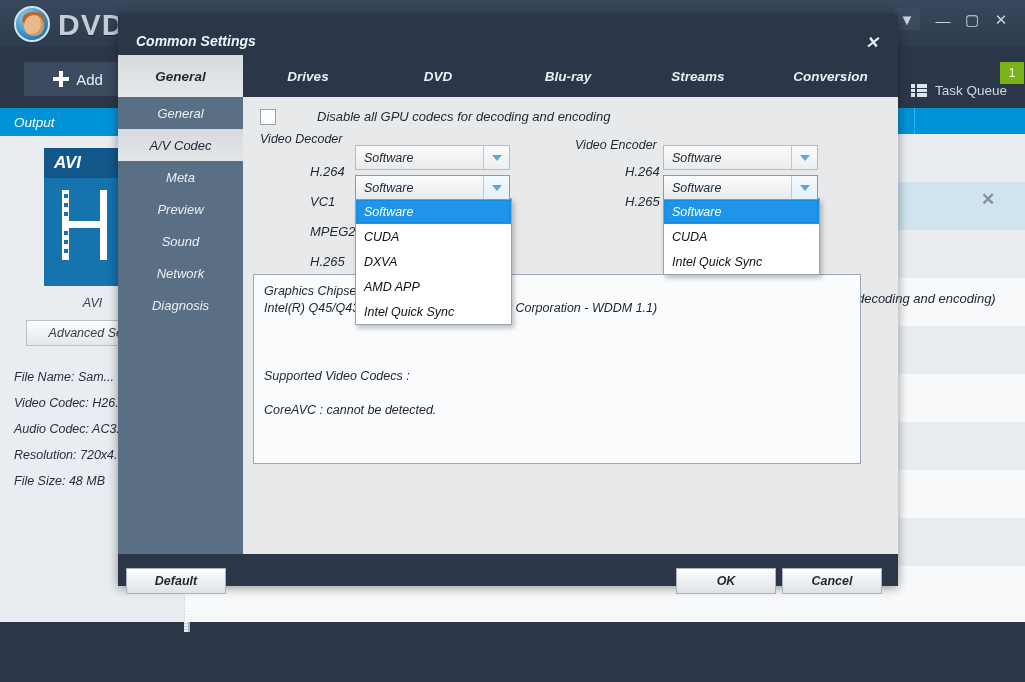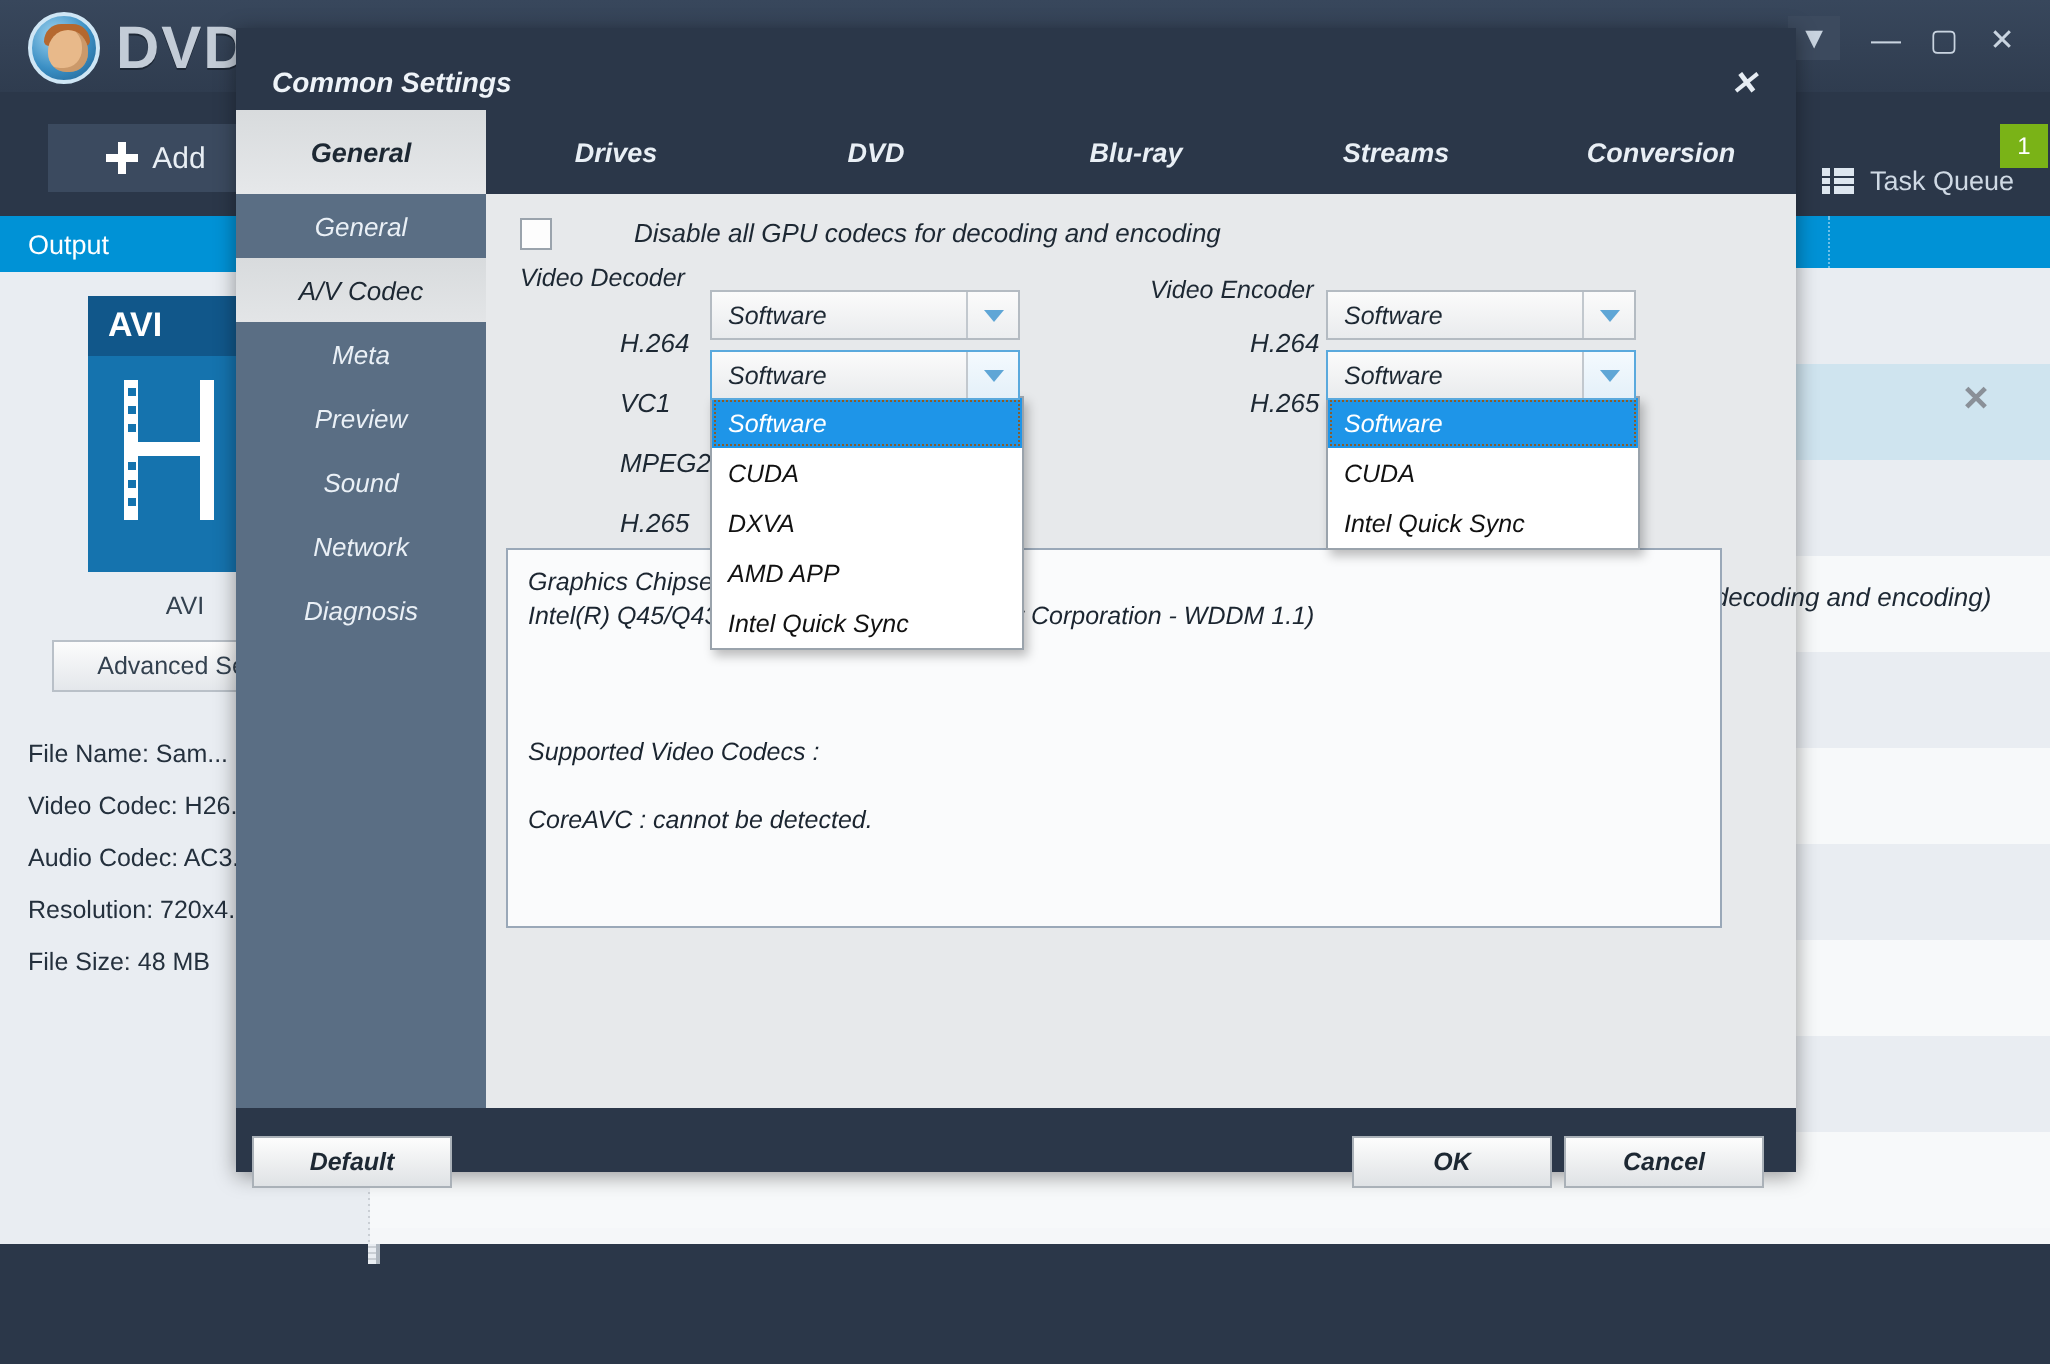--- a/index.html
+++ b/index.html
@@ -45,21 +45,21 @@
   .tq-ico i:nth-child(1){left:0;top:0;width:4px;height:4px;}
   .tq-ico i:nth-child(2){left:0;top:5px;width:4px;height:3px;}
   .tq-ico i:nth-child(3){left:0;top:9px;width:4px;height:4px;}
   .tq-ico i:nth-child(4){left:6px;top:0;width:10px;height:4px;}
   .tq-ico i:nth-child(5){left:6px;top:5px;width:10px;height:3px;}
   .tq-ico i:nth-child(6){left:6px;top:9px;width:10px;height:4px;}
   #tq-badge{position:absolute;left:1000px;top:62px;width:24px;height:22px;background:#7ab317;
     color:#fff;font-size:12px;display:flex;align-items:center;justify-content:center;}
 
   
-  #left-panel{position:absolute;left:0;top:108px;width:185px;height:514px;background:#e9edf2;}
+  #left-panel{position:absolute;left:0;top:108px;width:185px;height:514px;background:#e9edf2;font-style:italic;}
   #output-tab{position:absolute;left:0;top:0;width:185px;height:28px;background:#0092d6;color:#fff;
     font-size:13.5px;display:flex;align-items:center;padding-left:14px;box-sizing:border-box;}
   #format-thumb{position:absolute;left:44px;top:40px;width:78px;height:138px;background:#1573ae;}
   #format-thumb-label{position:absolute;left:0;top:0;width:78px;height:30px;background:#11578a;color:#fff;
     font-size:17px;font-weight:bold;display:flex;align-items:center;padding-left:10px;box-sizing:border-box;}
   #film-strip{position:absolute;left:12px;top:42px;width:54px;height:70px;}
   #film-strip .bar{position:absolute;background:#fff;}
   #film-v1{left:6px;top:0;width:7px;height:70px;}
   #film-v2{left:44px;top:0;width:7px;height:70px;}
   #film-h{left:6px;top:31px;width:45px;height:7px;}

